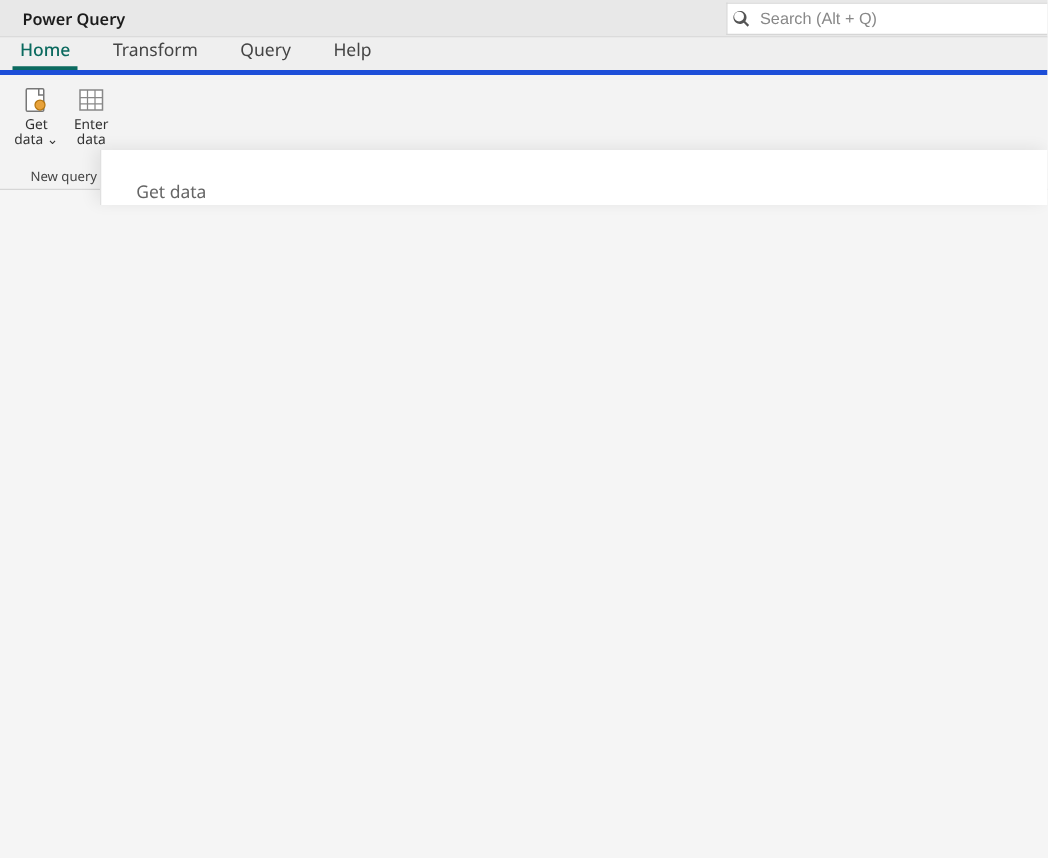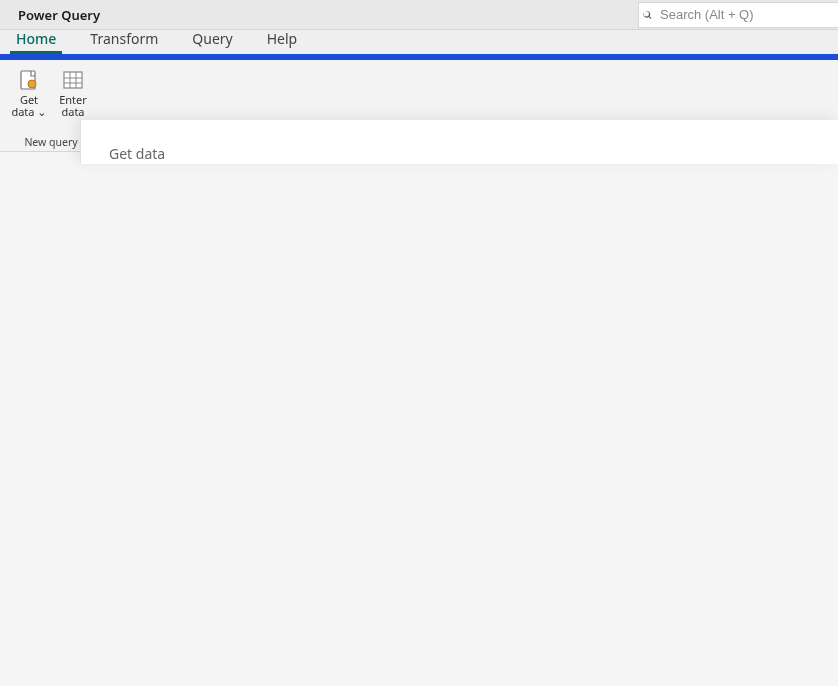--- a/index.html
+++ b/index.html
@@ -16,41 +16,41 @@
   .topbar {
     display: flex; align-items: center; justify-content: space-between;
     height: 30px;
     padding: 0 0 0 18px;
     background: #e8e8e8;
     border-bottom: 1px solid #d6d6d6;
   }
   .topbar .title { font-weight: 600; font-size: 13px; color: #1b1b1b; }
   .search-wrap {
     display: flex; align-items: center;
-    width: 200px; height: 26px;
+    width: 257px; height: 26px;
     background: #ffffff;
     border: 1px solid #d6d6d6;
     border-right: none;
     padding-left: 4px;
     color: #666;
   }
   .search-wrap svg { fill: #555; margin-right: 6px; }
   .search-input {
     border: none; outline: none; background: transparent;
     font-style: italic; color: #666; font-size: 13px;
     width: 180px;
   }
 
   
   .ribbon-tabs {
     display: flex; align-items: flex-end;
     height: 30px;
     padding: 0 10px;
     background: #efefef;
-    border-bottom: 6px solid #1d4ed8;
+    border-bottom: 4px solid #1d4ed8;
     gap: 22px;
   }
   .rtab {
     font-size: 14px; color: #444;
     padding: 4px 6px 6px 6px;
     cursor: pointer;
   }
   .rtab.active {
     color: #0b6a5f;
     font-weight: 500;

